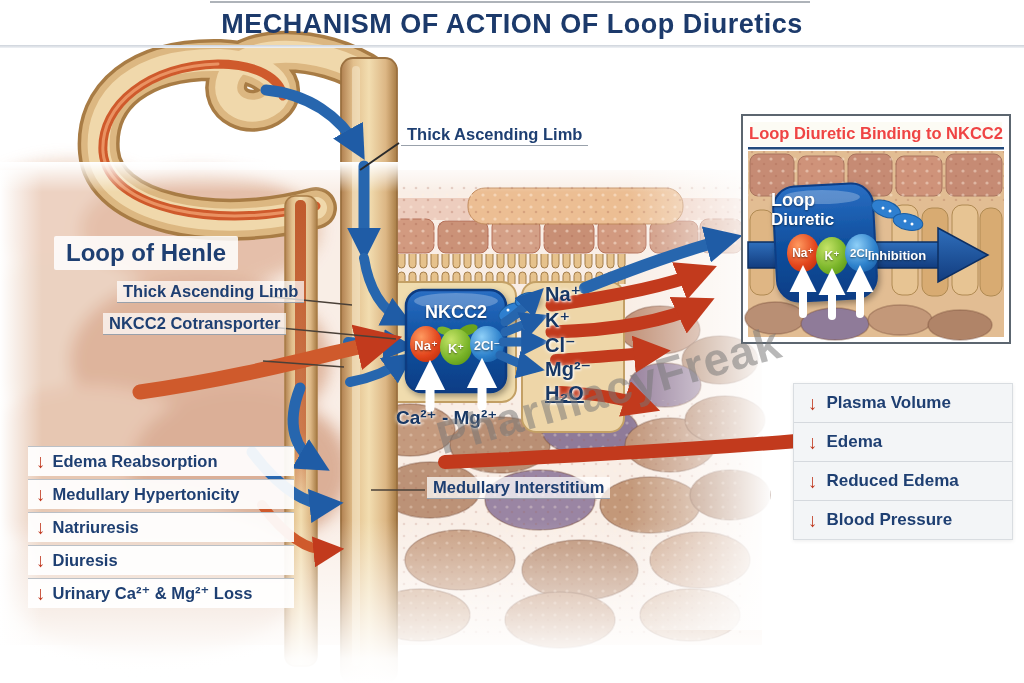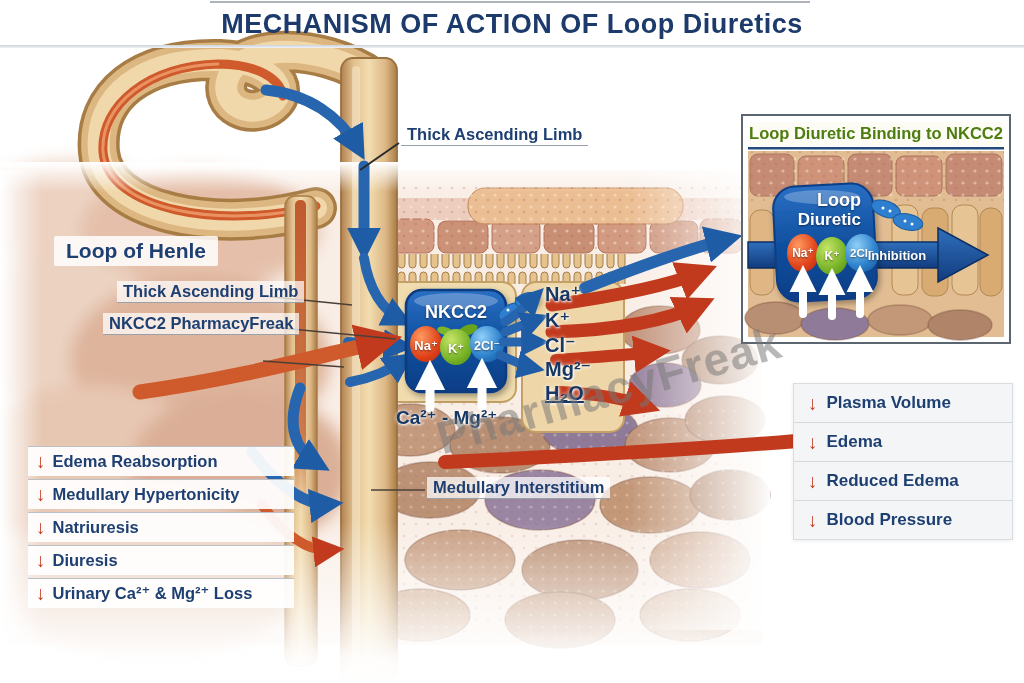--- a/index.html
+++ b/index.html
@@ -7,21 +7,21 @@
         font-family:"Liberation Sans","DejaVu Sans",sans-serif;}
   #title{position:absolute;top:9px;left:0;width:100%;text-align:center;
          font-size:27px;font-weight:bold;color:#1c3a6b;letter-spacing:.5px;}
   #top-line{position:absolute;top:1px;left:210px;width:600px;height:2px;background:#6b7480;opacity:.55;}
   #title-rule{position:absolute;top:45px;left:0;width:100%;height:3px;
               background:linear-gradient(#cdd3db,#f0f2f5);}
   svg{position:absolute;left:0;top:0;}
   .lbl{position:absolute;font-weight:bold;color:#1e3f72;background:rgba(255,255,255,.72);
        padding:1px 6px;border-bottom:1.5px solid #99a1ab;font-size:16.5px;white-space:nowrap;}
   .big-strip{position:absolute;font-weight:bold;color:#1e3f72;background:rgba(255,255,255,.85);
-       padding:3px 12px;font-size:21px;border-radius:2px;white-space:nowrap;}
+       padding:3px 12px;font-size:24px;border-radius:2px;white-space:nowrap;}
   .ion{position:absolute;left:545px;font-weight:bold;color:#173764;font-size:20px;
        text-shadow:0 0 4px #fff,1px 1px 2px rgba(255,255,255,.9);white-space:nowrap;}
   .ovlbl{position:absolute;transform:translate(-50%,-50%);color:#fff;font-weight:bold;
        text-shadow:0 1px 2px rgba(0,0,0,.5);white-space:nowrap;}
   #ca-mg{position:absolute;left:396px;top:406px;font-weight:bold;color:#173764;font-size:19px;
        text-shadow:0 0 4px #fff,1px 1px 2px rgba(255,255,255,.9);}
   #watermark{position:absolute;left:438px;top:412px;width:470px;transform:rotate(-16deg);
        transform-origin:left center;font-size:46px;font-weight:bold;color:rgba(118,118,118,.52);
        letter-spacing:1px;pointer-events:none;}
   
@@ -33,22 +33,22 @@
   .fx-text{color:#1e3f72;font-weight:bold;font-size:16.5px;white-space:nowrap;}
   
   #outcomes{position:absolute;left:793px;top:383px;width:218px;background:#f3f5f7;
        border:1px solid #d9dde1;box-shadow:0 1px 4px rgba(0,0,0,.08);}
   .out-row{display:flex;align-items:center;gap:9px;height:38px;padding-left:14px;
        border-bottom:1px solid #d5d9de;}
   .out-row:last-child{border-bottom:none;}
   .out-text{color:#1e3f72;font-weight:bold;font-size:17px;white-space:nowrap;}
   
   #inset-title{position:absolute;left:748px;top:124px;width:256px;text-align:center;
-       font-size:16.5px;font-weight:bold;color:#4d7c0f;white-space:nowrap;}
-  #drug-label{position:absolute;left:771px;top:191px;width:90px;text-align:right;color:#fff;
+       font-size:16.5px;font-weight:bold;color:#ef4444;white-space:nowrap;}
+  #drug-label{position:absolute;left:771px;top:191px;width:90px;text-align:left;color:#fff;
        font-weight:bold;text-shadow:0 1px 2px rgba(0,0,0,.5);line-height:1.1;}
   #drug-label .l1{font-size:18px;} #drug-label .l2{font-size:17px;}
   #inhibition{position:absolute;left:897px;top:255px;transform:translate(-50%,-50%);
        color:#fff;font-weight:bold;font-size:13px;text-shadow:0 1px 2px rgba(0,0,0,.5);}
 </style>
 </head>
 <body>
 
 <div id="page">
 
@@ -316,21 +316,21 @@
     </g>
   </g>
 </svg>
 
 <div id="top-line"></div>
 <div id="title">MECHANISM OF ACTION OF Loop Diuretics</div>
 <div id="title-rule"></div>
 
 <div class="big-strip" style="left:54px;top:236px;">Loop of Henle</div>
 <div class="lbl" style="left:117px;top:281px;">Thick Ascending Limb</div>
-<div class="lbl" style="left:103px;top:313px;">NKCC2 PharmacyFreak</div>
+<div class="lbl" style="left:103px;top:313px;">NKCC2 Cotransporter</div>
 <div class="lbl" style="left:401px;top:124px;background:rgba(255,255,255,.78);">Thick Ascending Limb</div>
 <div class="lbl" style="left:427px;top:477px;">Medullary Interstitium</div>
 
 <div class="ovlbl" style="left:456px;top:312px;font-size:18px;">NKCC2</div>
 <div class="ovlbl" style="left:426px;top:345px;font-size:13px;">Na⁺</div>
 <div class="ovlbl" style="left:456px;top:348px;font-size:13px;">K⁺</div>
 <div class="ovlbl" style="left:487px;top:345px;font-size:12.5px;">2Cl⁻</div>
 <div id="ca-mg">Ca²⁺ - Mg²⁺</div>
 
 <div class="ion" style="top:282px;">Na⁺</div>

